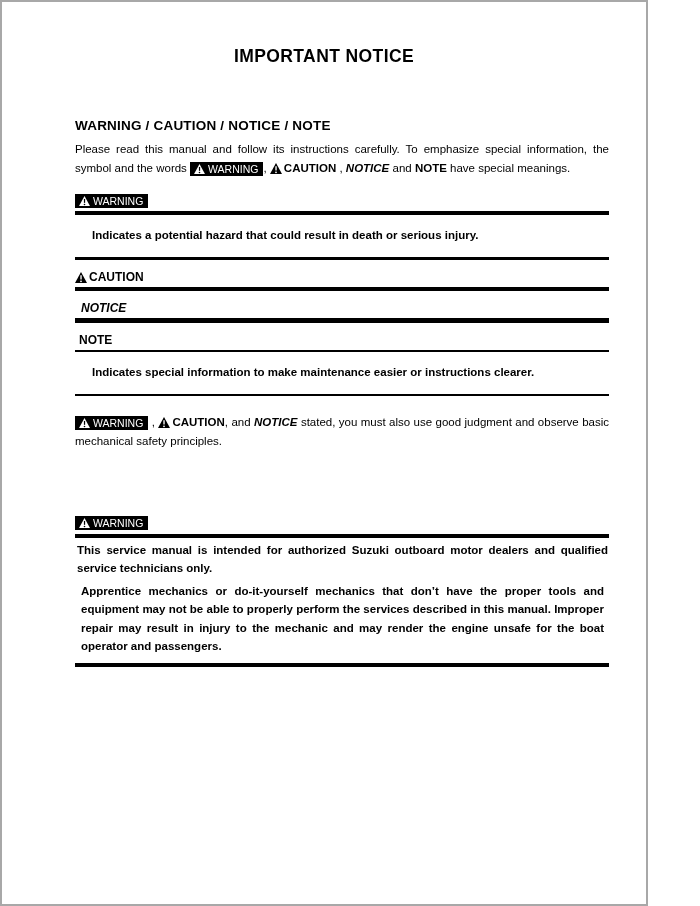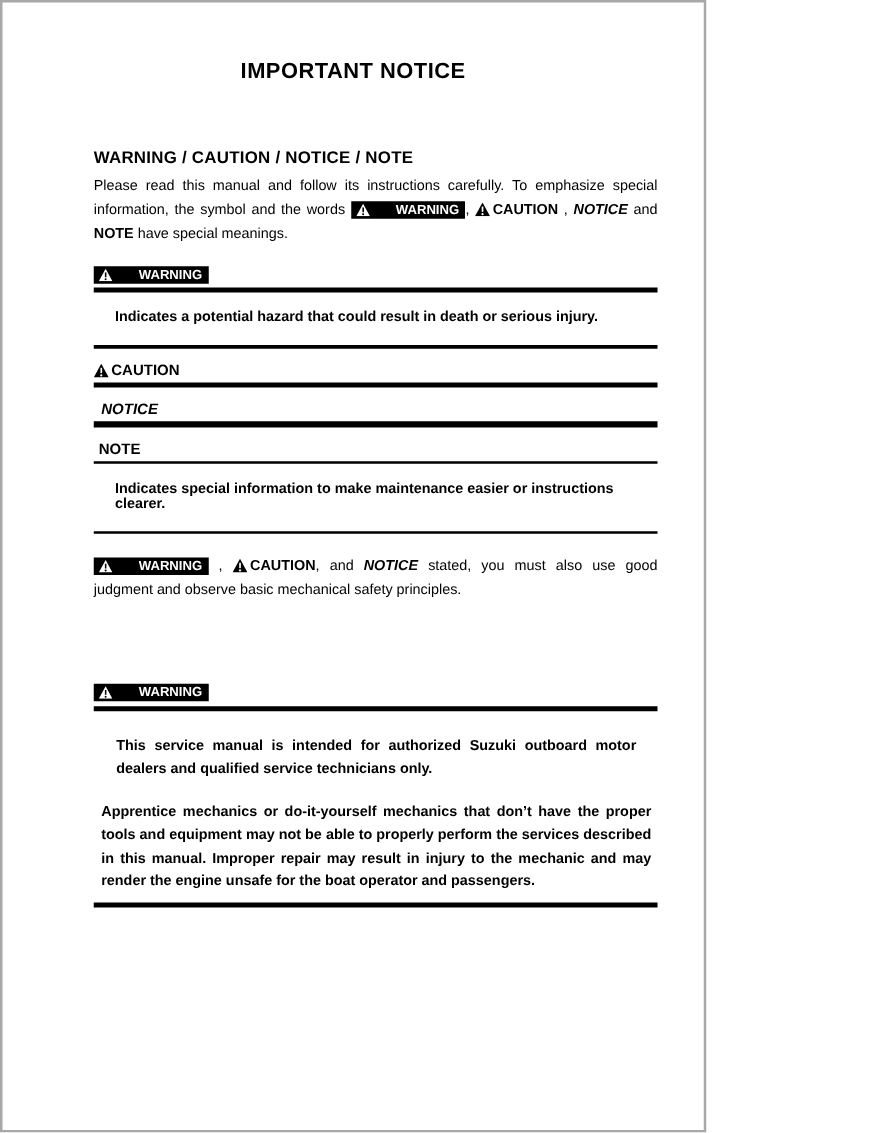--- a/index.html
+++ b/index.html
@@ -1,18 +1,18 @@
 <!DOCTYPE html>
 <html><head>
 <meta charset="utf-8">
 <style>
   html, body { margin: 0; padding: 0; background: #fff; }
   .page {
     position: relative;
-    width: 565px;
+    width: 648px;
     height: 906px;
     box-sizing: border-box;
     border: 2px solid #a8a8a8;
     background: #ffffff;
     font-family: "Liberation Sans", sans-serif;
     color: #000;
     overflow: hidden;
   }
   .title {
     margin: 44px 0 0 0;
@@ -32,24 +32,24 @@
   }
   .body-text {
     margin: 7px 0 0 0;
     font-size: 11.5px;
     line-height: 19px;
     text-align: justify;
   }
   .inline-badge {
     display: inline-flex;
     align-items: center;
-    gap: 21px;
+    gap: 3px;
     background: #000;
     color: #fff;
-    font-weight: bold;
+    font-weight: normal;
     font-size: 10.5px;
     line-height: 1;
     padding: 2px 5px 2px 4px;
     vertical-align: -2px;
     white-space: nowrap;
   }
   .caution-inline, .note-inline { font-weight: bold; white-space: nowrap; }
   .notice-inline { font-weight: bold; font-style: italic; white-space: nowrap; }
   .caution-inline svg { vertical-align: -1.5px; margin-right: 2px; }
 
@@ -170,20 +170,20 @@
       <div class="label-row"><span class="inline-badge">
             <svg width="11" height="10" viewBox="0 0 24 22">
               <path d="M12 0 L24 22 H0 Z" fill="#ffffff"></path>
               <rect x="10.7" y="6.5" width="2.7" height="8.5" fill="#000000"></rect>
               <circle cx="12" cy="18.6" r="1.8" fill="#000000"></circle>
             </svg>
             <span>WARNING</span>
           </span></div>
       <div class="rule-top"></div>
       <div class="bottom-text">
-        <p style="margin:16px">This service manual is intended for authorized Suzuki outboard motor dealers and qualified service technicians only.</p>
+        <p style="margin:0">This service manual is intended for authorized Suzuki outboard motor dealers and qualified service technicians only.</p>
         <p style="margin:4px">Apprentice mechanics or do-it-yourself mechanics that don’t have the proper tools and equipment may not be able to properly perform the services described in this manual. Improper repair may result in injury to the mechanic and may render the engine unsafe for the boat operator and passengers.</p>
       </div>
       <div class="rule-bottom"></div>
     </section>
 
   </div>
 </div>
 
 </body></html>

